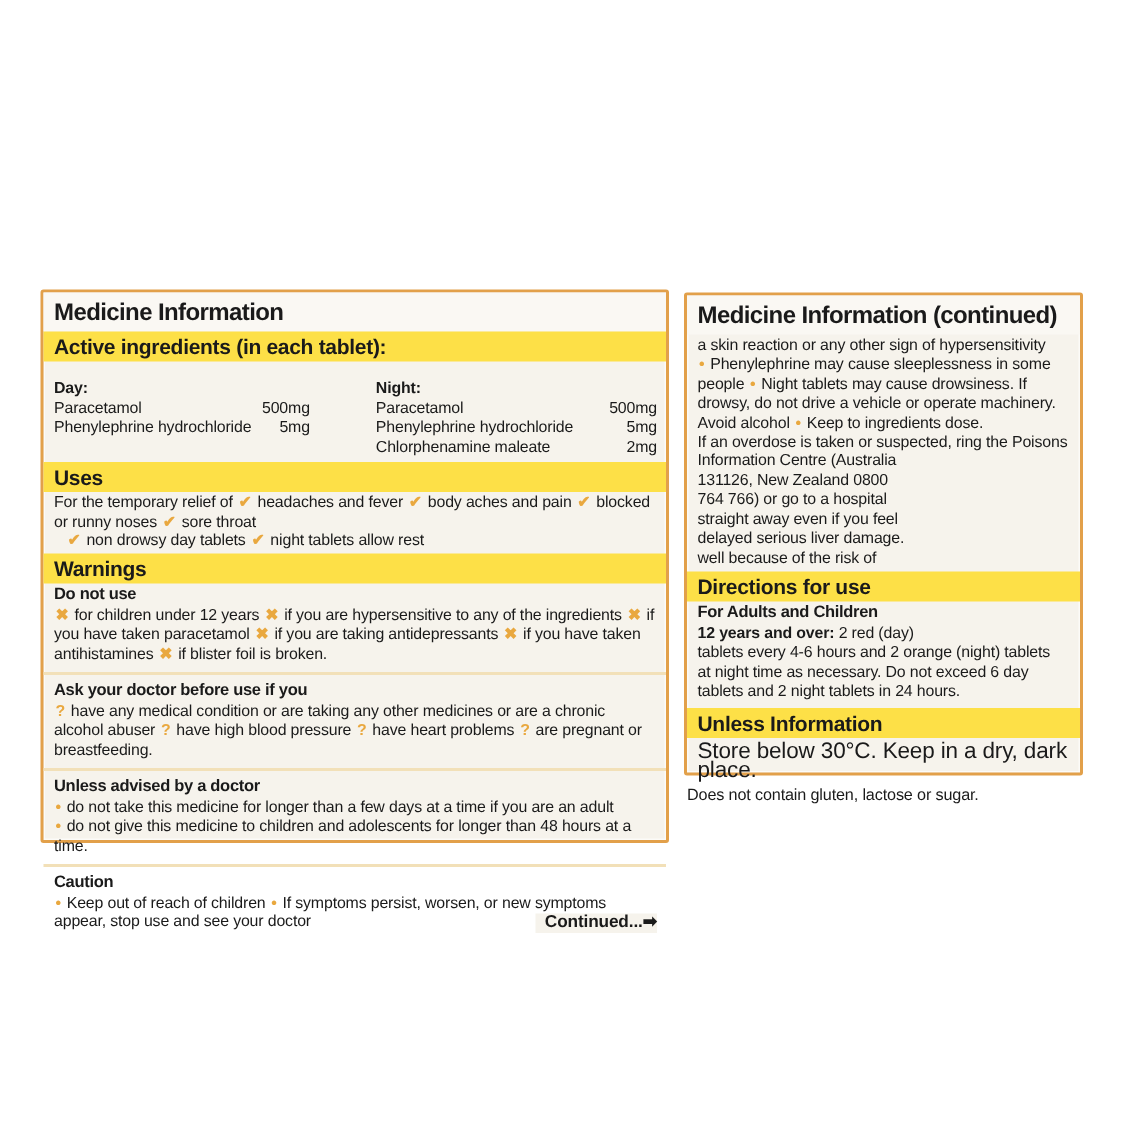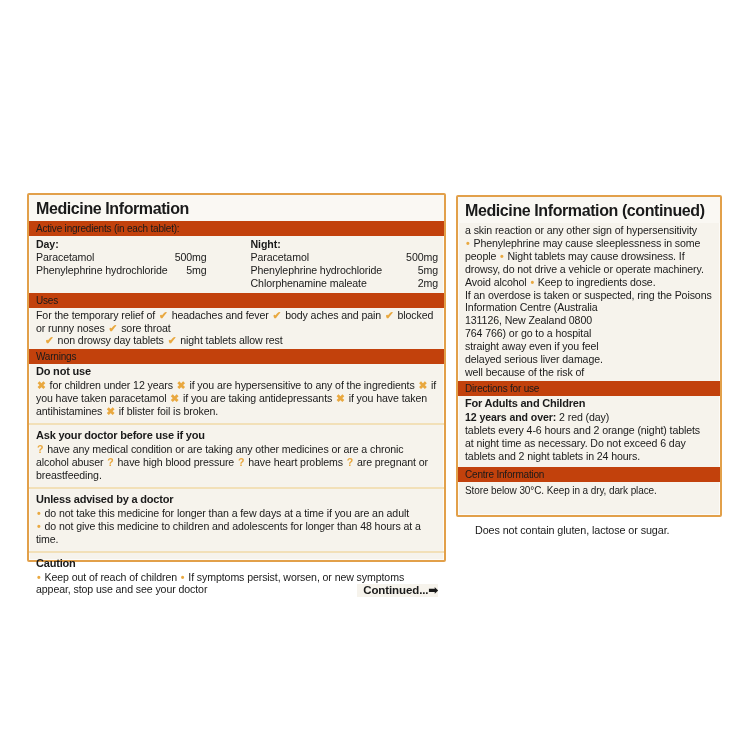--- a/index.html
+++ b/index.html
@@ -3,42 +3,42 @@
 <meta charset="utf-8">
 <style>
   html,body{margin:0;padding:0;background:#ffffff;}
   .sheet{position:relative;width:750px;height:750px;background:#ffffff;overflow:hidden;
          font-family:"Liberation Sans", sans-serif;color:#1a1a1a;}
   .panel{position:absolute;background:#f6f3ec;border:2px solid #e2a04a;border-radius:2px;
          box-shadow:inset 0 0 0 1px rgba(255,255,255,.65);box-sizing:border-box;}
   .panel-left{left:27px;top:193px;width:419px;height:369px;}
   .panel-right{left:456px;top:195px;width:266px;height:322px;}
   .panel-title{font-weight:bold;font-size:16px;letter-spacing:-0.4px;padding:5px 7px 3px 7px;background:#faf8f3;}
-  .band{background:#c2410c;font-weight:normal;font-size:10px;letter-spacing:-0.2px;padding:2px 7px;}
+  .band{background:#fde047;font-weight:bold;font-size:14px;letter-spacing:-0.2px;padding:2px 7px;}
   .body-block{padding:1px 6px 2px 7px;font-size:10.6px;letter-spacing:-0.1px;line-height:12.9px;}
   .subhead{font-weight:bold;font-size:11px;letter-spacing:-0.2px;padding:1px 7px 0 7px;line-height:13px;}
   .rich-line{line-height:12.9px;}
   .rich-line.nowrap{white-space:nowrap;}
   .tk-check,.tk-cross{color:#e9a83f;font-weight:bold;padding:0 1px;}
   .tk-q{color:#e9a83f;font-weight:bold;padding:0 1px;}
   .tk-bullet{color:#e9a83f;font-weight:bold;padding:0 1px;}
   .tk-b{font-weight:bold;}
   .divider{border-top:2px solid #f2e0b8;margin:3px 0;}
   .indented{padding-left:8px;}
-  .ing-grid{display:flex;padding:2px 4px 3px 7px;font-size:10.6px;letter-spacing:-0.1px;line-height:12.9px;gap:24px;}
+  .ing-grid{display:flex;padding:12px 4px 3px 7px;font-size:10.6px;letter-spacing:-0.1px;line-height:12.9px;gap:24px;}
   .ing-col{width:50%;box-sizing:border-box;}
   .ing-col.day{padding-right:20px;}
   .ing-col.night{padding-right:2px;}
   .ing-label{font-weight:bold;}
   .ing-row{display:flex;justify-content:space-between;text-align:right;}
   .caution-wrap{position:relative;}
   .continued{position:absolute;right:6px;bottom:1px;font-weight:bold;font-size:11.5px;background:#f6f3ec;padding-left:6px;}
   .arrow{font-weight:bold;}
-  .footnote{position:absolute;left:475px;top:524px;font-size:10.8px;letter-spacing:-0.1px;}
-  .store-line{padding:2px 7px 4px 7px;font-size:10px;line-height:13px;letter-spacing:-0.1px;}
+  .footnote{position:absolute;left:458px;top:524px;font-size:10.8px;letter-spacing:-0.1px;}
+  .store-line{padding:2px 7px 4px 7px;font-size:15px;line-height:13px;letter-spacing:-0.1px;}
   .spacer-s{height:2px;}
 </style>
 </head>
 <body>
 
 <div class="sheet">
 
   <div class="panel panel-left">
     <div class="panel-title">Medicine Information</div>
 
@@ -137,18 +137,18 @@
     <div class="band">Directions for use</div>
     <div class="subhead">For Adults and Children</div>
     <div class="body-block">
         <div class="rich-line nowrap"><span class="tk-b">12 years and over:</span><span class="tk-t"> 2 red (day)</span></div>
         <div class="rich-line nowrap"><span class="tk-t">tablets every 4-6 hours and 2 orange (night) tablets</span></div>
         <div class="rich-line nowrap"><span class="tk-t">at night time as necessary. Do not exceed 6 day</span></div>
         <div class="rich-line nowrap"><span class="tk-t">tablets and 2 night tablets in 24 hours.</span></div>
       </div>
 
     <div class="spacer-s"></div>
-    <div class="band">Centre Information</div>
+    <div class="band">Unless Information</div>
     <div class="store-line">Store below 30°C. Keep in a dry, dark place.</div>
   </div>
 
   <div class="footnote">Does not contain gluten, lactose or sugar.</div>
 </div>
 
 </body></html>

